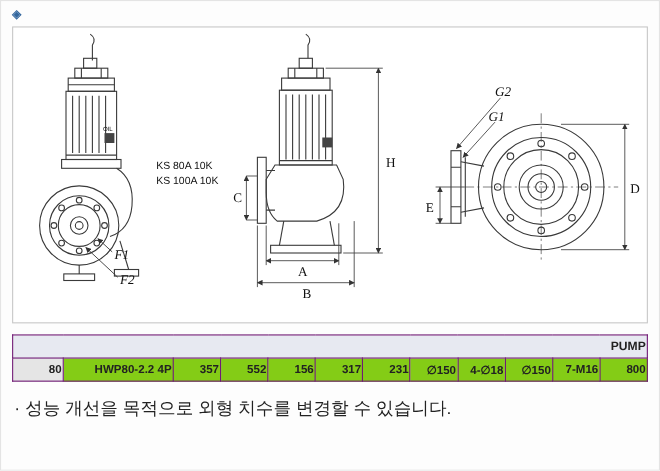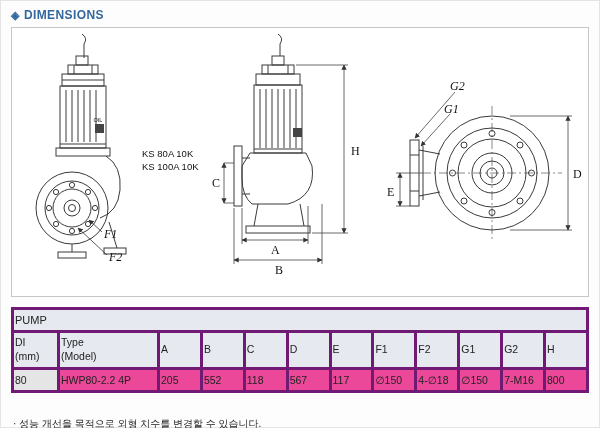--- a/index.html
+++ b/index.html
@@ -7,35 +7,34 @@
   .page { width:600px; height:428px; box-sizing:border-box; border:1px solid #e4e4e4; background:#fdfdfd; padding:5px 10px; }
   .title-row { display:flex; align-items:center; gap:4px; color:#33679e; font-weight:bold; font-size:12px; letter-spacing:.4px; margin:2px 0 5px 0; }
   .diamond { font-size:11px; line-height:1; }
   .drawing-box { border:1px solid #c7c7c7; background:#fff; width:578px; height:270px; box-sizing:border-box; }
   svg { display:block; }
   .dim { font-family:"Liberation Serif",serif; font-size:12px; fill:#111; }
   .italic { font-style:italic; }
   .small { font-family:"Liberation Sans",sans-serif; font-size:9.5px; fill:#111; }
   .tiny { font-family:"Liberation Sans",sans-serif; font-size:5.5px; fill:#111; }
   table { border-collapse:collapse; width:578px; margin-top:10px; table-layout:fixed; }
-  th,td { border:3px solid #701a75; text-align:left; padding:1px 1px; font-weight:normal; font-size:10.5px; color:#222; }
+  th,td { border:1px solid #701a75; text-align:right; padding:1px 1px; font-weight:bold; font-size:10.5px; color:#222; }
   th.group-header { background:#e7e9f1; height:18px; font-size:11px; }
   th.col-header { background:#e7e9f1; white-space:pre-line; line-height:1.3; height:32px; }
-  td { height:18px; background:#ec4899; }
+  td { height:18px; background:#84cc16; }
   td.di-cell { background:#e5e5e5; }
-  .note { margin-top:24px; font-size:10px; color:#222; padding-left:2px; }
+  .note { margin-top:14px; font-size:16px; color:#222; padding-left:2px; }
 </style>
 </head>
 <body>
 
 <div class="page">
 
   <div class="title-row">
     <span class="diamond">◈</span>
-    <span>DIMENSIONS</span>
   </div>
 
   <div class="drawing-box">
     <svg width="576" height="268" viewBox="0 0 576 268">
       <defs>
         <marker id="arr" viewBox="0 0 10 10" refX="9" refY="5" markerWidth="6.5" markerHeight="6.5" orient="auto-start-reverse">
           <path d="M0,0 L10,5 L0,10 z" fill="#333"></path>
         </marker>
       </defs>
 
@@ -195,43 +194,27 @@
         <col>
         <col>
         <col>
         <col>
     </colgroup>
     <tbody>
         <tr>
       <th class="group-header" colspan="12">PUMP</th>
     </tr>
     <tr>
-      <th class="col-header">DI
-(mm)</th>
-      <th class="col-header">Type
-(Model)</th>
-      <th class="col-header">A</th>
-      <th class="col-header">B</th>
-      <th class="col-header">C</th>
-      <th class="col-header">D</th>
-      <th class="col-header">E</th>
-      <th class="col-header">F1</th>
-      <th class="col-header">F2</th>
-      <th class="col-header">G1</th>
-      <th class="col-header">G2</th>
-      <th class="col-header">H</th>
-    </tr>
-    <tr>
       <td class="di-cell">80</td>
       <td>HWP80-2.2 4P</td>
-      <td>205</td>
+      <td>357</td>
       <td>552</td>
-      <td>118</td>
-      <td>567</td>
-      <td>117</td>
+      <td>156</td>
+      <td>317</td>
+      <td>231</td>
       <td>∅150</td>
       <td>4-∅18</td>
       <td>∅150</td>
       <td>7-M16</td>
       <td>800</td>
     </tr>
   </tbody>
     </table>
 
   <div class="note">· 성능 개선을 목적으로 외형 치수를 변경할 수 있습니다.</div>

